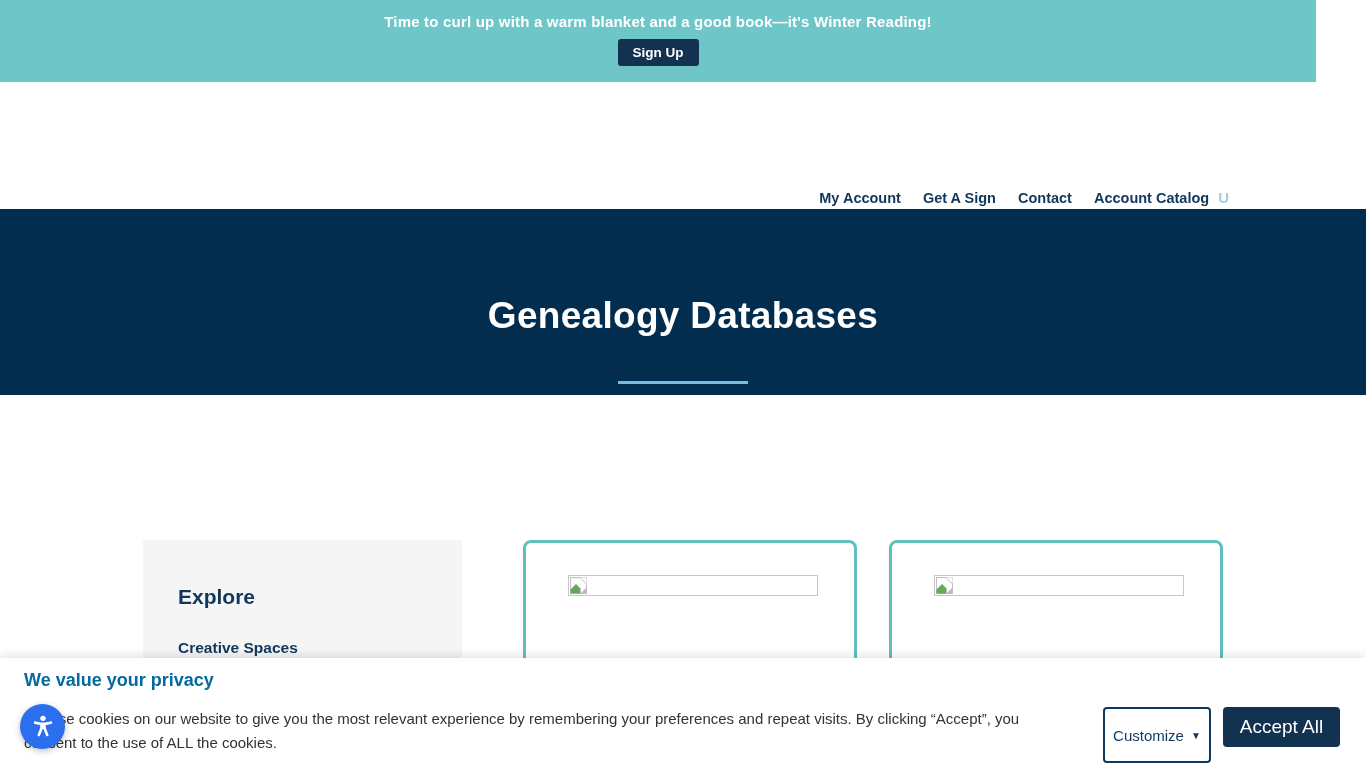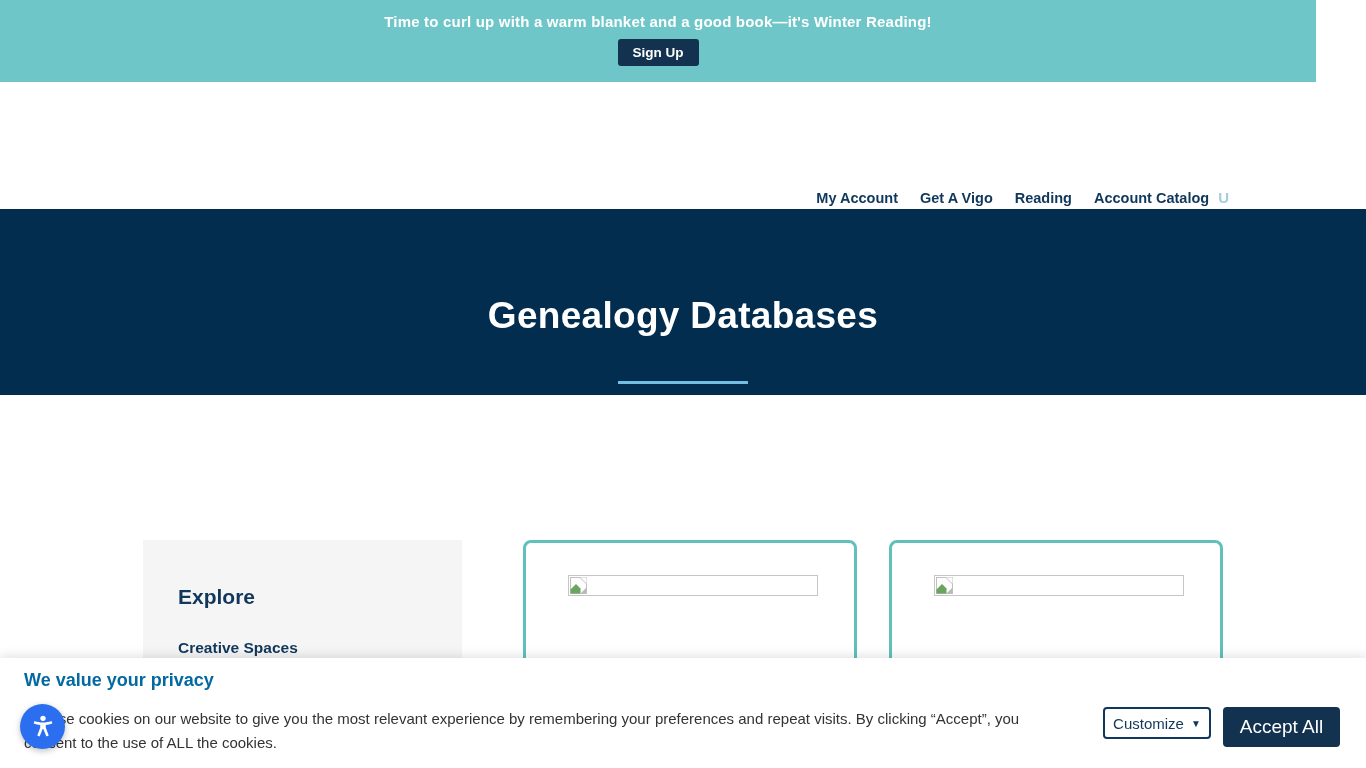--- a/index.html
+++ b/index.html
@@ -80,21 +80,21 @@
   .cookie-banner {
     position: absolute; left: 0; top: 658px; width: 1366px; height: 110px; background: #ffffff;
     box-shadow: 0 -2px 10px rgba(0,0,0,0.12); z-index: 10;
   }
   .cookie-title { position: absolute; left: 24px; top: 12px; color: #0369a1; font-size: 18px; font-weight: bold; }
   .cookie-message {
     position: absolute; left: 24px; top: 49px; width: 1050px; color: #333333; font-size: 15px;
     line-height: 24px;
   }
   .customize-btn {
-    position: absolute; left: 1103px; top: 49px; width: 108px; height: 32px;
+    position: absolute; left: 1103px; top: 49px; width: 108px; height: 56px;
     background: #ffffff; border: 2px solid #10375C; border-radius: 4px;
     color: #10375C; font-family: "Liberation Sans", sans-serif; font-size: 15px;
     cursor: pointer; display: flex; align-items: center; justify-content: center; gap: 7px;
   }
   .customize-btn .caret { font-size: 10px; }
   .accept-btn {
     position: absolute; left: 1223px; top: 49px; width: 117px; height: 40px;
     background: #12324F; border: none; border-radius: 4px; color: #ffffff;
     font-family: "Liberation Sans", sans-serif; font-size: 19px; cursor: pointer;
   }
@@ -127,22 +127,22 @@
           <path d="M10.5 16.5 L16.5 16.5 L16.5 10.5 Z" fill="#b9b9b9"></path>
           <path d="M10 0.5 L16.5 0.5 L16.5 7 Z" fill="#ffffff"></path>
           <path d="M10 0.5 L16.5 7" stroke="#c0c0c0" fill="none"></path>
         </svg>
       </span>
       <span class="logo-alt">Vigo County Public Library Logo</span>
     </div>
 
     <nav class="utility-nav">
       <a>My Account</a>
-      <a>Get A Vigo</a>
-      <a>Reading</a>
+      <a>Get A Sign</a>
+      <a>Contact</a>
       <a>Account Catalog</a>
       <span class="search-glyph">U</span>
     </nav>
 
     <nav class="main-nav">
       <a>EVENTS</a>
       <a>SERVICES</a>
       <a>EXPLORE</a>
       <a>LIBRARY INFO</a>
     </nav>

